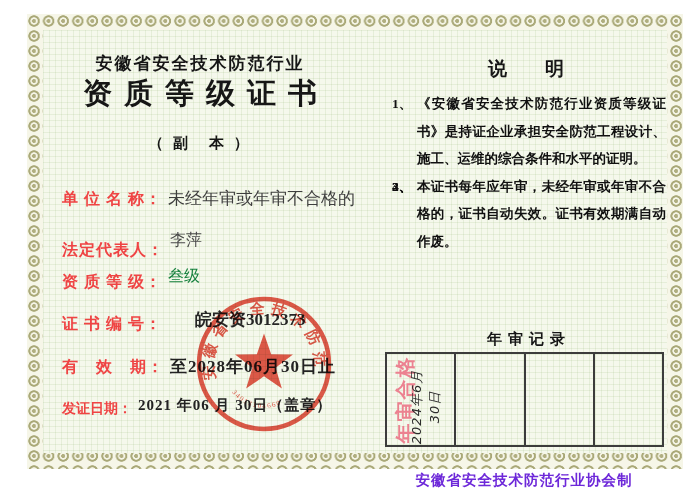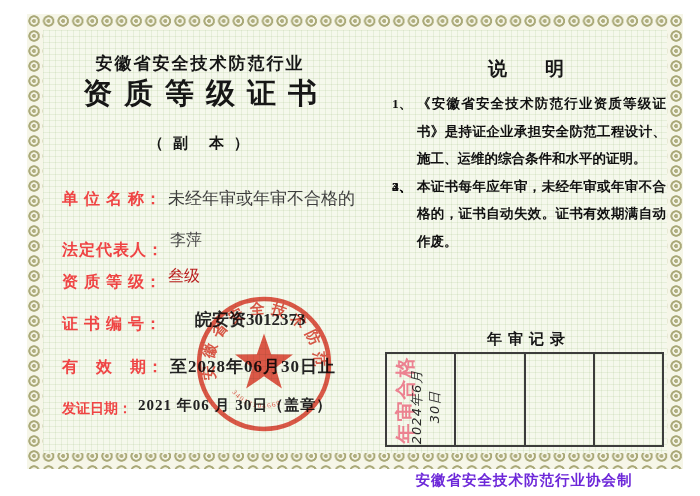--- a/index.html
+++ b/index.html
@@ -31,21 +31,21 @@
     font-size:17px;font-weight:bold;letter-spacing:2px;}
   .main-title{position:absolute;left:45px;top:74px;width:310px;text-align:center;
     font-size:29px;font-weight:bold;letter-spacing:12px;text-indent:12px;}
   .copy-type{position:absolute;left:55px;top:134px;width:290px;text-align:center;
     font-size:15px;font-weight:bold;letter-spacing:3px;}
   .field{position:absolute;left:62px;white-space:nowrap;}
   .field .lbl{font-weight:bold;font-size:16px;letter-spacing:1px;color:#ef4444;margin-top:10px;}
   .field .val{font-size:17px;color:#3e3e3e;margin-left:6px;display:inline-block;position:relative;}
   .f1{top:187px;}
   .f2{top:240px;} .f2 .val{top:-10px;font-size:16px;color:#4a4a4a;}
-  .f3{top:272px;} .f3 .val{top:-6px;font-size:16px;color:#b91c1c;}
+  .f3{top:272px;} .f3 .val{top:-6px;font-size:16px;color:#15803d;}
   .f4{top:312px;} .f4 .val{top:-4px;font-weight:bold;color:#262626;margin-left:33px;}
   .f5{top:355px;} .f5 .val{font-weight:bold;color:#222;letter-spacing:1px;}
   .f6{top:399px;} .f6 .lbl{font-size:14px;letter-spacing:0;} .f6 .val{top:-3px;font-weight:bold;font-size:15px;color:#222;letter-spacing:1px;}
   
   .seal{position:absolute;left:193px;top:293px;width:142px;height:142px;
     opacity:.88;mix-blend-mode:multiply;}
   
   .notes-title{position:absolute;left:390px;top:56px;width:272px;text-align:center;
     font-size:19px;font-weight:bold;}
   .notes{position:absolute;left:392px;top:90px;width:274px;}

